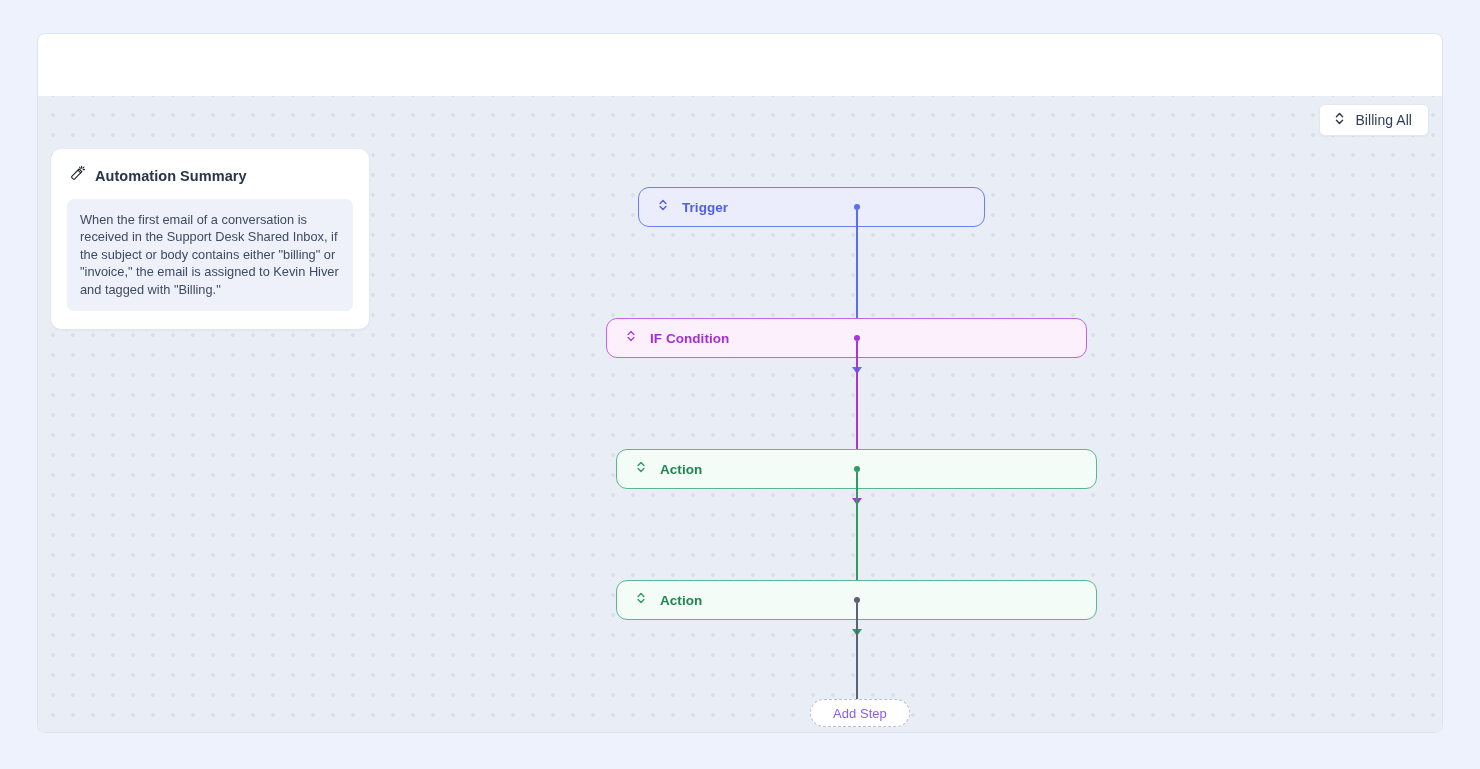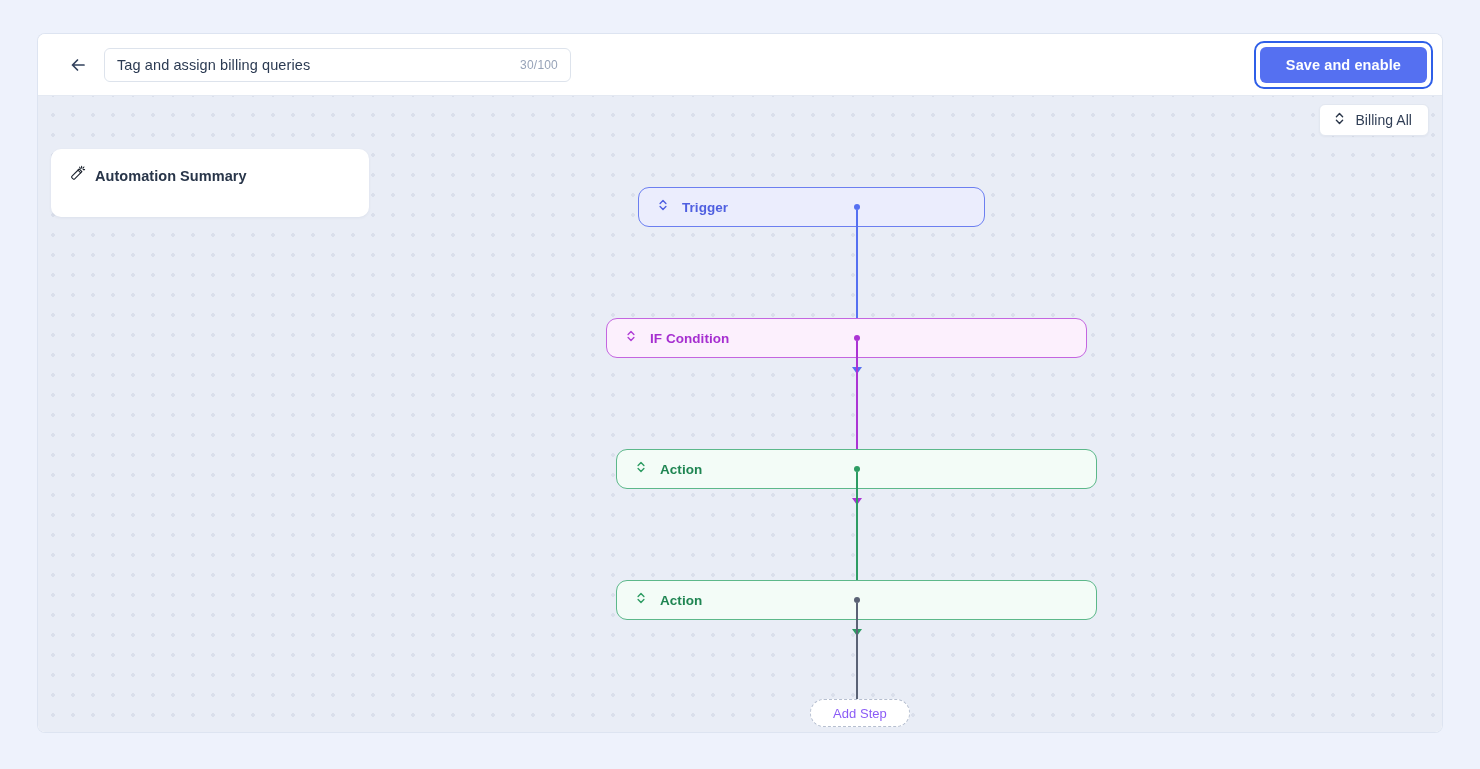--- a/index.html
+++ b/index.html
@@ -261,53 +261,35 @@
     font-size: 13px;
     color: #8b5cf6;
     letter-spacing: 0.05px;
   }
 </style>
 </head>
 <body>
 
 <div class="app-shell">
 
-  <div class="topbar">
-
-    <button class="back-button">
-      <span>
-        <svg width="20" height="20" viewBox="0 0 20 20" fill="none">
-          <path d="M16 10H4.5M4.5 10L9.5 5M4.5 10L9.5 15" stroke="#32415c" stroke-width="1.7" stroke-linecap="round" stroke-linejoin="round"></path>
-        </svg>
-      </span>
-    </button>
-
-    <div class="title-field">
-      <input class="title-input" type="text" value="Tag and assign billing queries" style="">
-      <span class="char-counter">30/100</span>
-    </div>
-
-    <div class="save-wrap">
-      <button class="save-button">Save and enable</button>
-    </div>
-  </div>
 
   <div class="canvas">
 
     <div class="summary-card">
       <div class="summary-head">
         <span class="wand-icon">
           <svg width="17" height="17" viewBox="0 0 17 17" fill="none">
             <path d="M10.2 4.0 L3.0 11.2 a1.1 1.1 0 0 0 0 1.6 l1.1 1.1 a1.1 1.1 0 0 0 1.6 0 L12.9 6.7 Z" stroke="#1d242f" stroke-width="1.1" stroke-linejoin="round" fill="none"></path>
             <path d="M9.0 5.2 L11.7 7.9" stroke="#1d242f" stroke-width="1.1" stroke-linecap="round"></path>
             <path d="M12.6 1.4 V3.1 M14.9 2.0 L14.0 3.2 M15.6 4.6 H14.1 M10.6 2.2 L11.4 3.3" stroke="#1d242f" stroke-width="1.1" stroke-linecap="round"></path>
           </svg>
         </span>
         <span class="summary-title">Automation Summary</span>
       </div>
+      <div class="summary-body">When the first email of a conversation is received in the Support Desk Shared Inbox, if the subject or body contains either "billing" or "invoice," the email is assigned to Kevin Hiver and tagged with "Billing."</div>
     </div>
 
     <div class="expand-all">
       <span>
         <svg width="13" height="15" viewBox="0 0 13 15" fill="none">
           <path d="M3.4 5.8 L6.5 2.6 L9.6 5.8" stroke="#2a3649" stroke-width="1.4" stroke-linecap="round" stroke-linejoin="round"></path>
           <path d="M3.4 9.2 L6.5 12.4 L9.6 9.2" stroke="#2a3649" stroke-width="1.4" stroke-linecap="round" stroke-linejoin="round"></path>
         </svg>
       </span>
       <span class="expand-all-label">Billing All</span>

